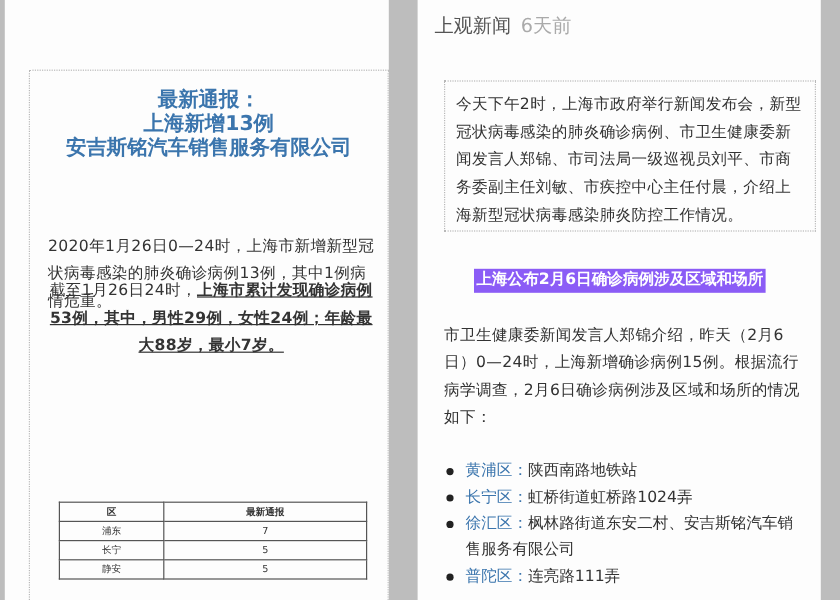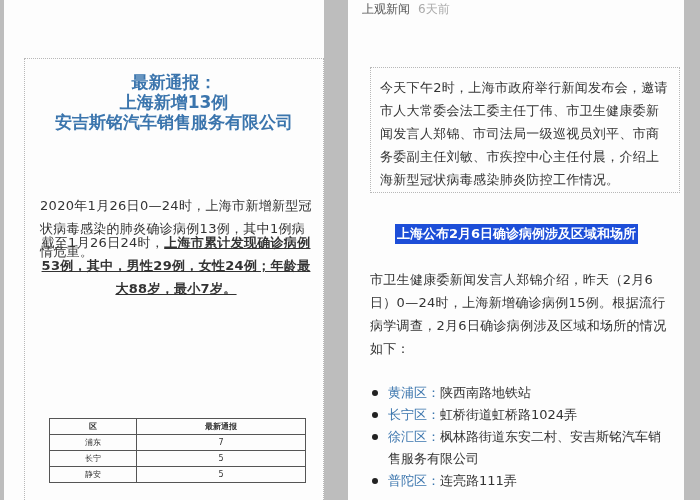--- a/index.html
+++ b/index.html
@@ -34,29 +34,29 @@
   table.district-table {
     position: absolute; left: 45px; top: 418px; width: 257px;
     border-collapse: collapse; font-size: 8px; color: #333;
   }
   table.district-table td {
     border: 1px solid #555; text-align: center; height: 15px; padding: 0;
   }
   table.district-table tr.header td { font-weight: bold; }
 
   .meta {
-    position: absolute; left: 14px; top: 1px; font-size: 12px; color: #555;
+    position: absolute; left: 14px; top: 12px; font-size: 16px; color: #555;
   }
   .meta .time { color: #aaa; margin-left: 8px; }
 
   #intro-box { left: 22px; top: 67px; width: 308px; height: 124px; }
 
   .red-banner {
     position: absolute; left: 47px; top: 224px; height: 20px;
-    background: #1d4ed8; color: #fff; font-weight: bold;
+    background: #8b5cf6; color: #fff; font-weight: bold;
     font-size: 13px; line-height: 20px; padding: 0 2px;
   }
 
   .bullets {
     position: absolute; left: 20px; top: 382px; width: 300px;
     margin: 0; padding: 0; list-style: none;
     font-size: 13px; color: #333; line-height: 22px;
   }
   .bullets li { position: relative; padding-left: 20px; }
   .bullets li .dot {
@@ -103,21 +103,21 @@
   </tbody>
     </table>
 </div>
 
 <div class="panel" id="right-panel">
   <div class="meta">
     <span>上观新闻</span><span class="time">6天前</span>
   </div>
 
   <div class="dotted-box" id="intro-box"></div>
-  <div class="para" style="left:32px; top:76px; width:292px;">今天下午2时，上海市政府举行新闻发布会，邀请市人大常委会法工委主任丁伟、市卫生健康委新闻发言人郑锦、市司法局一级巡视员刘平、市商务委副主任刘敏、市疾控中心主任付晨，介绍上海新型冠状病毒感染肺炎防控工作情况。</div>
+  <div class="para" style="left:32px; top:76px; width:292px;">今天下午2时，上海市政府举行新闻发布会，新型冠状病毒感染的肺炎确诊病例、市卫生健康委新闻发言人郑锦、市司法局一级巡视员刘平、市商务委副主任刘敏、市疾控中心主任付晨，介绍上海新型冠状病毒感染肺炎防控工作情况。</div>
 
   <div class="red-banner">上海公布2月6日确诊病例涉及区域和场所</div>
 
   <div class="para" style="left:22px; top:268px; width:300px;">市卫生健康委新闻发言人郑锦介绍，昨天（2月6日）0—24时，上海新增确诊病例15例。根据流行病学调查，2月6日确诊病例涉及区域和场所的情况如下：</div>
 
   <ul class="bullets">
     <li>
       <span class="dot"></span>
       <span class="district">黄浦区：</span><span>陕西南路地铁站</span>
     </li>

